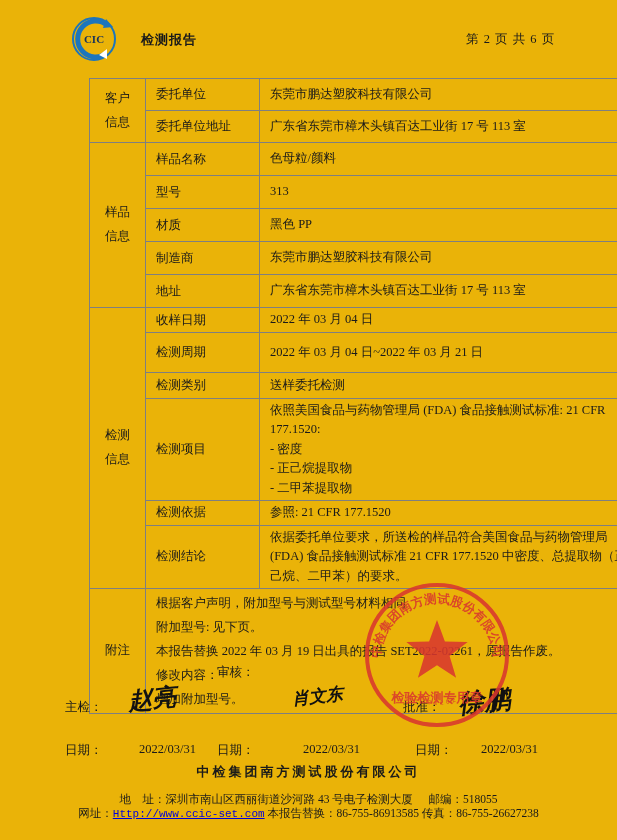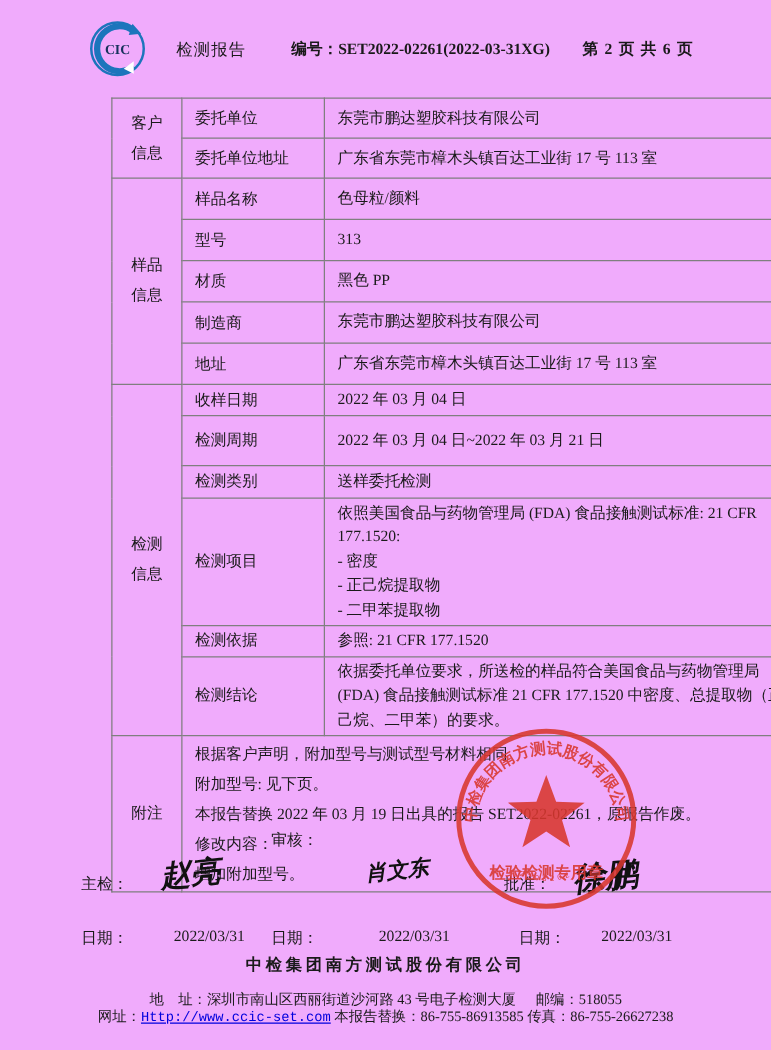--- a/index.html
+++ b/index.html
@@ -1,24 +1,24 @@
 <!DOCTYPE html>
 <html><head>
 <meta charset="utf-8">
 <style>
   html,body { margin:0; padding:0; background:#ffffff; }
   .page {
-    position:relative; width:617px; height:840px; background:#f0abfc;
+    position:relative; width:617px; height:840px; background:#eab308;
     font-family:"Liberation Serif", serif; color:#1a1a1a; overflow:hidden;
   }
   
   .logo { position:absolute; left:62px; top:15px; width:64px; height:48px; }
-  .hdr-title { position:absolute; left:141px; top:31px; font-size:13px; font-weight:normal; letter-spacing:1px; }
+  .hdr-title { position:absolute; left:141px; top:31px; font-size:13px; font-weight:bold; letter-spacing:1px; }
   .hdr-no { position:absolute; left:233px; top:31px; font-size:12.5px; font-weight:bold; white-space:nowrap; }
-  .hdr-page { position:absolute; left:466px; top:31px; font-size:12.5px; font-weight:bold; letter-spacing:1px; white-space:nowrap; }
+  .hdr-page { position:absolute; left:466px; top:31px; font-size:12.5px; font-weight:normal; letter-spacing:1px; white-space:nowrap; }
   
   .report-table { position:absolute; left:57px; top:78px; border-collapse:collapse; table-layout:fixed; width:506px;margin-left:32px; }
   .report-table td { border:1px solid #7f7f7f; font-size:12.5px; padding:2px 10px; vertical-align:middle; }
   td.sec { width:55px; padding:2px 0; text-align:center; }
   td.sec .vlab { width:30px; margin:0 auto; line-height:1.9; }
   td.field { width:93px; }
   td.val { width:358px; line-height:1.55; }
   .preline { white-space:pre-line; }
   td.note-cell { line-height:24px; white-space:pre-line; vertical-align:middle; }
   
@@ -41,23 +41,20 @@
 <div class="page">
 
   <svg class="logo" viewBox="0 0 64 48">
     <circle cx="32" cy="24" r="21" fill="none" stroke="#1c75bc" stroke-width="2"></circle>
     <path d="M 45 10 A 18 18 0 1 0 45 38" fill="none" stroke="#1c75bc" stroke-width="5"></path>
     <path d="M 44 4 L 51 12 L 41 13 Z" fill="#1c75bc"></path>
     <path d="M 45 44 L 37 40 L 45 34 Z" fill="#ffffff"></path>
     <text x="32" y="28" text-anchor="middle" font-family="Liberation Serif, serif" font-weight="bold" font-size="11" fill="#16325c">CIC</text>
   </svg>
   <div class="hdr-title">检测报告</div>
-  <div class="hdr-no">
-    <span>编号：</span><span>SET2022-02261(2022-03-31XG)</span>
-  </div>
   <div class="hdr-page">第 2 页 共 6 页</div>
 
   <table class="report-table">
 
     <tbody>
         <tr style="height:32px">
       <td class="sec" rowspan="2">
             <div class="vlab">客户信息</div>
           </td>
       <td class="field">委托单位</td>

